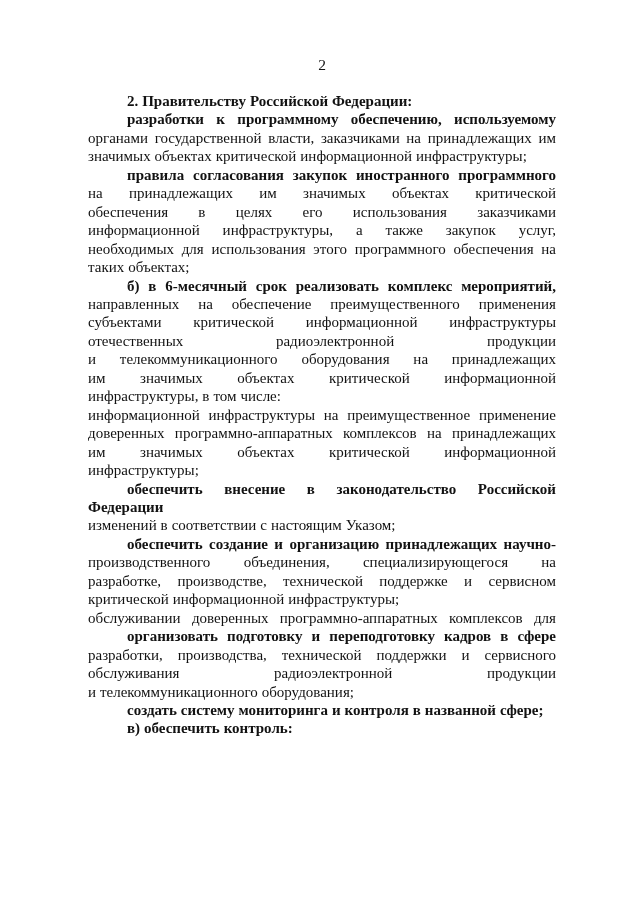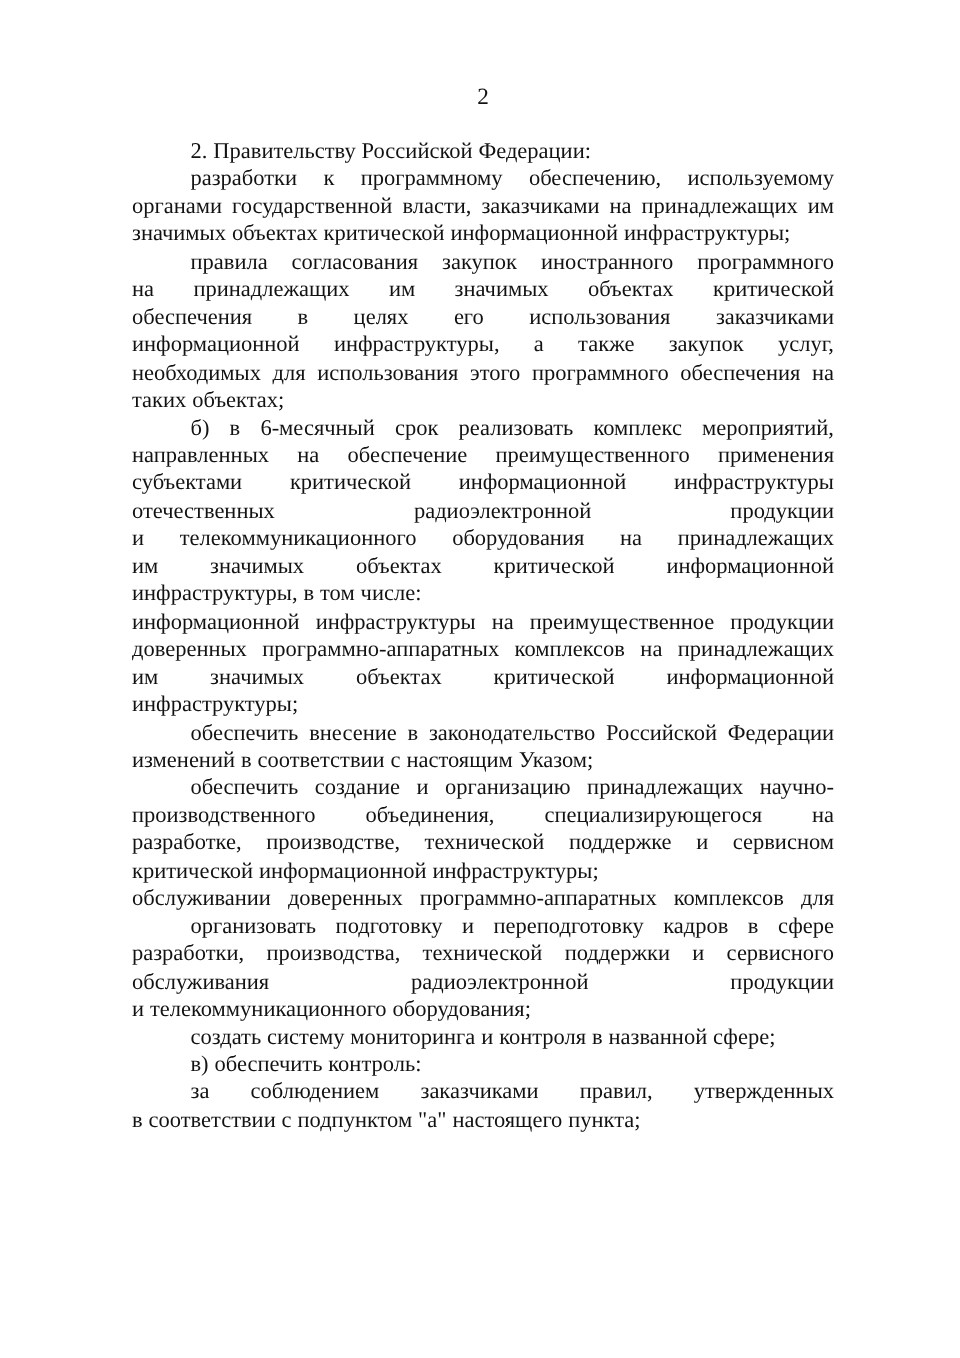--- a/index.html
+++ b/index.html
@@ -36,20 +36,21 @@
     text-align: justify;
     text-align-last: justify;
     white-space: normal;
     word-spacing: 0.2px;
   }
   .line.last {
     text-align-last: left;
   }
   .line.first {
     text-indent: 39px;
+    font-weight: bold;
   }
 </style>
 </head>
 <body>
 
 <div class="page">
   <div class="page-number">2</div>
   <div class="body-text" id="document-body">
       <div class="para">
         <div class="line first last">2. Правительству Российской Федерации:</div>
@@ -70,21 +71,21 @@
       <div class="para">
         <div class="line first">б) в 6-месячный срок реализовать комплекс мероприятий,</div>
         <div class="line">направленных на обеспечение преимущественного применения</div>
         <div class="line">субъектами критической информационной инфраструктуры</div>
         <div class="line">отечественных радиоэлектронной продукции</div>
         <div class="line">и телекоммуникационного оборудования на принадлежащих</div>
         <div class="line">им значимых объектах критической информационной</div>
         <div class="line last">инфраструктуры, в том числе:</div>
       </div>
       <div class="para">
-        <div class="line">информационной инфраструктуры на преимущественное продукции</div>
+        <div class="line">информационной инфраструктуры на преимущественное применение</div>
         <div class="line">доверенных программно-аппаратных комплексов на принадлежащих</div>
         <div class="line">им значимых объектах критической информационной</div>
         <div class="line last">инфраструктуры;</div>
       </div>
       <div class="para">
         <div class="line first">обеспечить внесение в законодательство Российской Федерации</div>
         <div class="line last">изменений в соответствии с настоящим Указом;</div>
       </div>
       <div class="para">
         <div class="line first">обеспечить создание и организацию принадлежащих научно-</div>
@@ -98,18 +99,14 @@
         <div class="line">разработки, производства, технической поддержки и сервисного</div>
         <div class="line">обслуживания радиоэлектронной продукции</div>
         <div class="line last">и телекоммуникационного оборудования;</div>
       </div>
       <div class="para">
         <div class="line first last">создать систему мониторинга и контроля в названной сфере;</div>
       </div>
       <div class="para">
         <div class="line first last">в) обеспечить контроль:</div>
       </div>
-      <div class="para">
-        <div class="line first">за соблюдением заказчиками правил, утвержденных</div>
-        <div class="line last">в соответствии с подпунктом "а" настоящего пункта;</div>
-      </div>
     </div>
 </div>
 
 </body></html>

